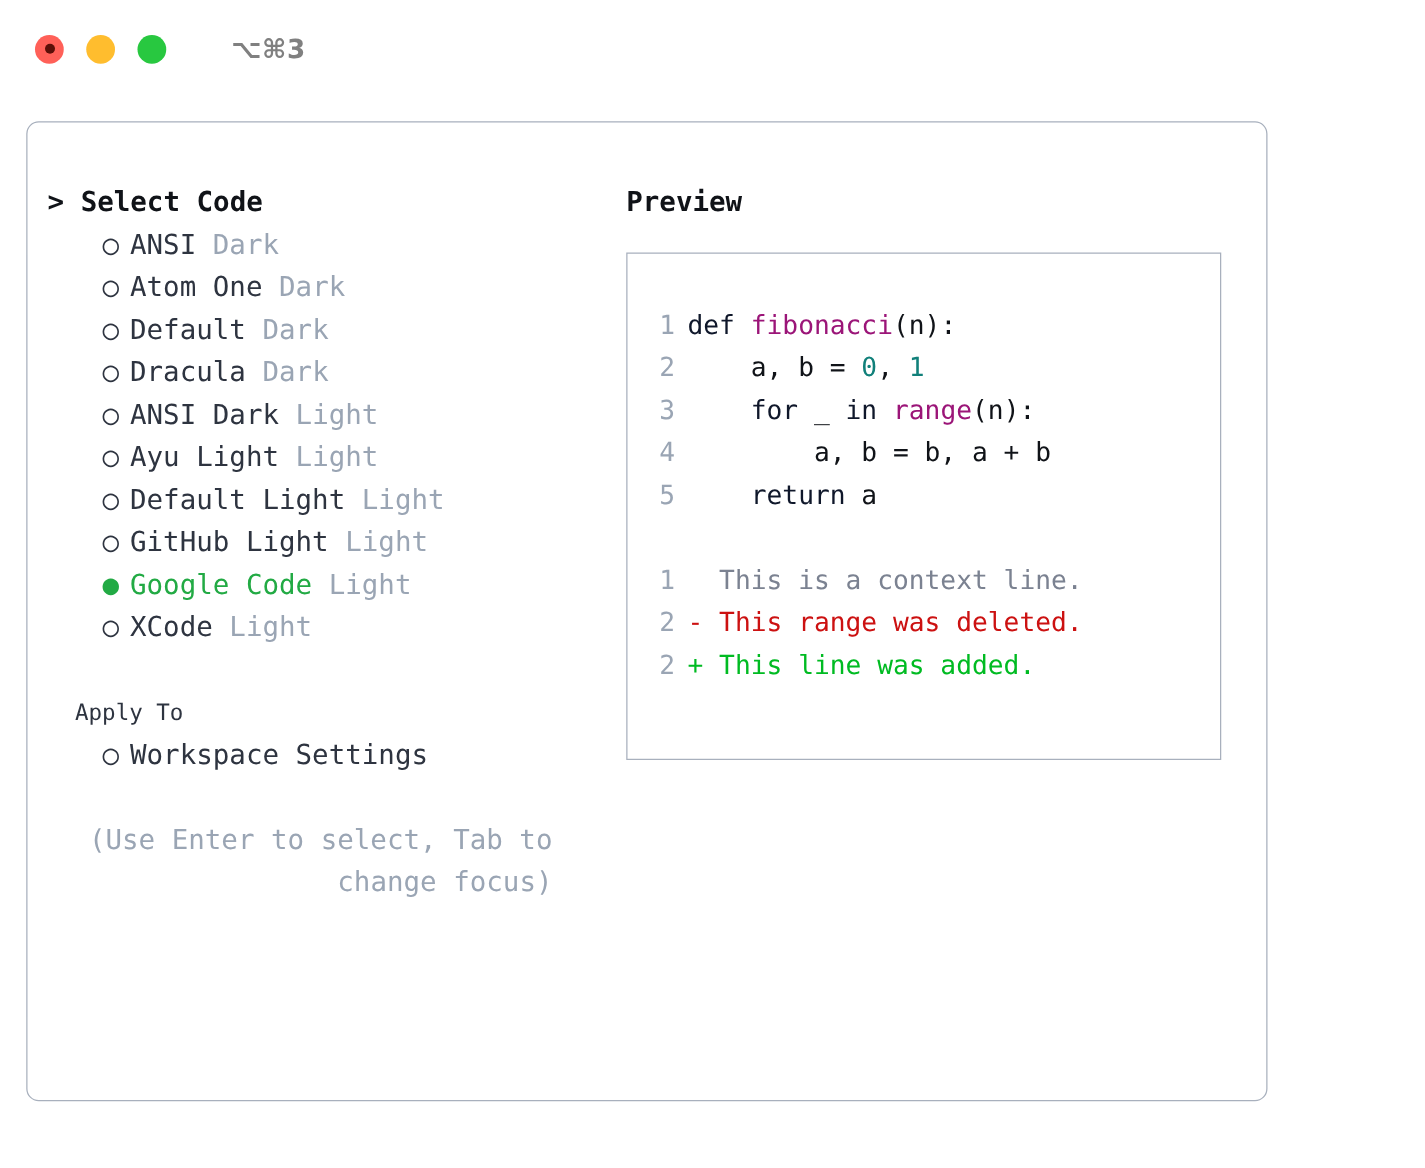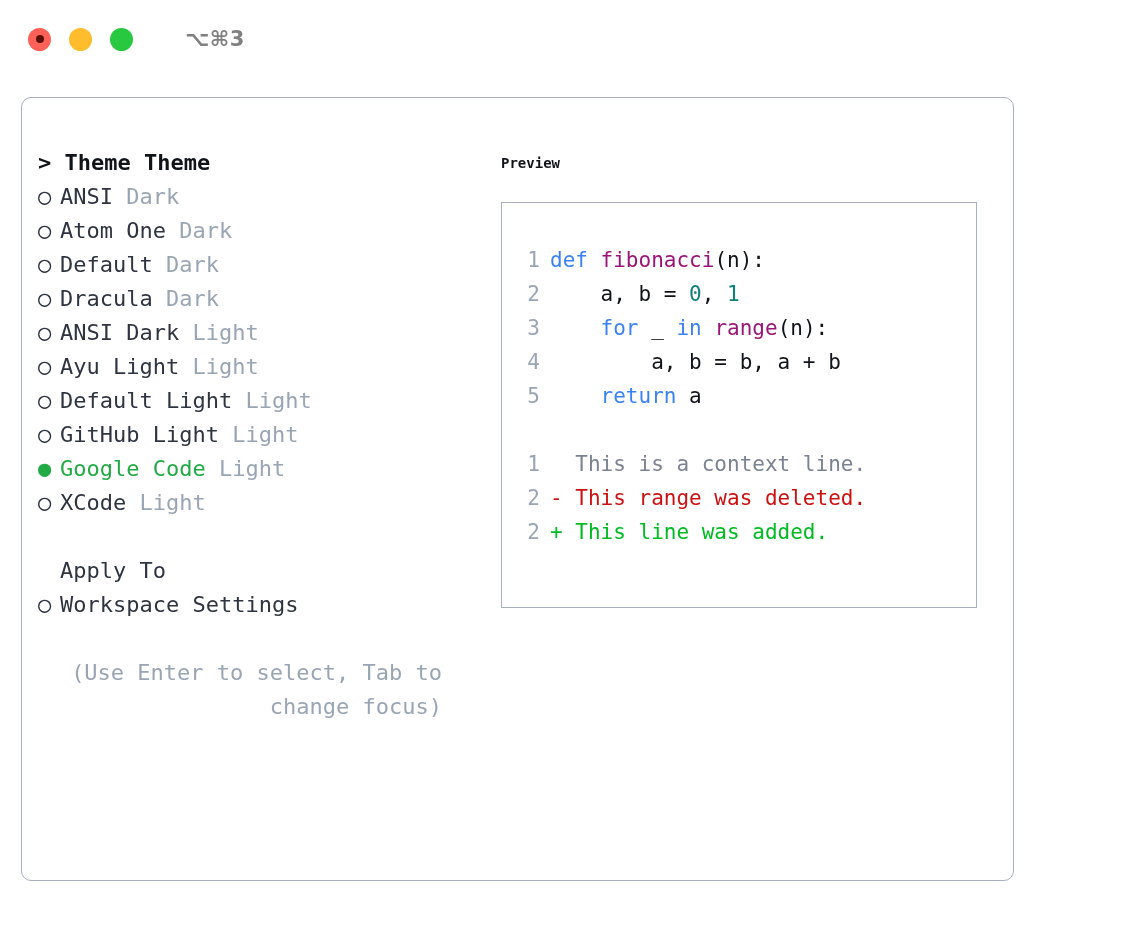--- a/index.html
+++ b/index.html
@@ -93,52 +93,53 @@
     white-space: pre;
     font-weight: bold;
   }
   .section-title .marker { font-weight: bold; }
 
   .opt-row {
     font-size: 22px;
     line-height: 34px;
     white-space: pre;
     color: #2e3440;
+    margin-left: 44px;
   }
   .opt-row .bullet {
     display: inline-block;
     width: 22px;
     color: #2e3440;
   }
   .opt-row.selected .bullet { color: #22aa44; }
   .opt-row.selected .opt-label { color: #22aa44; }
   .opt-label { color: #2e3440; }
   .opt-suffix { color: #9aa5b4; }
 
   .group-heading {
-    font-size: 22px;
+    font-size: 18px;
     line-height: 34px;
     white-space: pre;
     color: #2e3440;
     padding-left: 22px;
   }
   .spacer-34 { height: 34px; }
 
   .hint {
     font-size: 22px;
     line-height: 34px;
     color: #9aa5b4;
     width: 404px;
     white-space: pre-wrap;
     text-align: right;
   }
 
   
   .preview-title {
-    font-size: 14px;
+    font-size: 22px;
     color: #101318;
     line-height: 34px;
     font-weight: bold;
   }
   .preview-box {
     margin-top: 22px;
     width: 476px;
     height: 406px;
     border: 1.6px solid #a8b0bd;
     box-sizing: border-box;
@@ -150,21 +151,21 @@
     line-height: 34px;
     white-space: pre;
   }
   .ln {
     display: inline-block;
     width: 24px;
     text-align: right;
     color: #9aa5b4;
     margin-right: 10px;
   }
-  .tok-kw   { color: #3b82f6; }
+  .tok-kw   { color: #0f172a; }
   .tok-fn   { color: #9b1578; }
   .tok-num  { color: #11807a; }
   .tok-plain{ color: #101318; }
   .tok-punct{ color: #101318; }
 
   .diff-gap { height: 34px; }
   .diff-ctx { color: #7b8291; }
   .diff-del { color: #cc1111; }
   .diff-add { color: #00bb22; }
 </style>
@@ -182,21 +183,21 @@
       <div class="light green"></div>
     </div>
     <div class="shortcut">⌥⌘3</div>
   </div>
 
   <div class="panel">
     <div class="cols">
 
       <div class="left-col">
 
-        <div class="section-title"><span class="marker">&gt;</span> <span>Theme Theme</span></div>
+        <div class="section-title"><span class="marker">&gt;</span> <span>Select Code</span></div>
 
         <div>
           <div class="opt-row"><span class="bullet">○</span><span class="opt-label">ANSI</span> <span class="opt-suffix">Dark</span></div>
           <div class="opt-row"><span class="bullet">○</span><span class="opt-label">Atom One</span> <span class="opt-suffix">Dark</span></div>
           <div class="opt-row"><span class="bullet">○</span><span class="opt-label">Default</span> <span class="opt-suffix">Dark</span></div>
           <div class="opt-row"><span class="bullet">○</span><span class="opt-label">Dracula</span> <span class="opt-suffix">Dark</span></div>
           <div class="opt-row"><span class="bullet">○</span><span class="opt-label">ANSI Dark</span> <span class="opt-suffix">Light</span></div>
           <div class="opt-row"><span class="bullet">○</span><span class="opt-label">Ayu Light</span> <span class="opt-suffix">Light</span></div>
           <div class="opt-row"><span class="bullet">○</span><span class="opt-label">Default Light</span> <span class="opt-suffix">Light</span></div>
           <div class="opt-row"><span class="bullet">○</span><span class="opt-label">GitHub Light</span> <span class="opt-suffix">Light</span></div>

